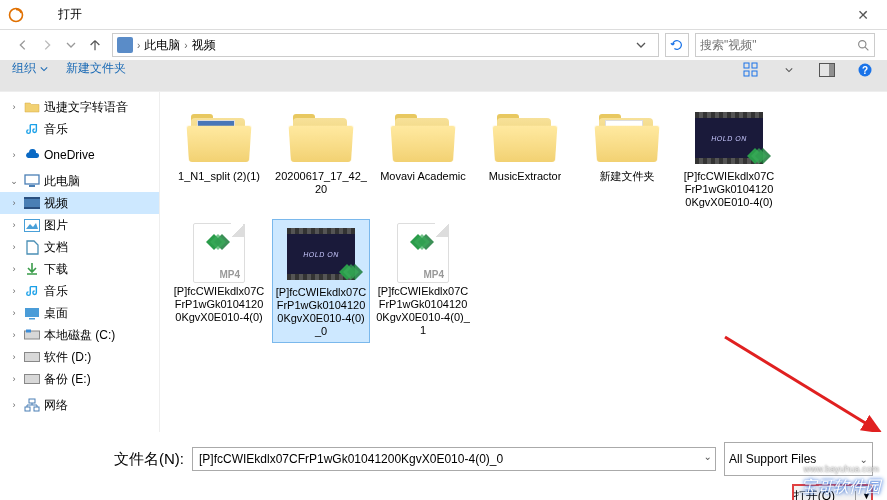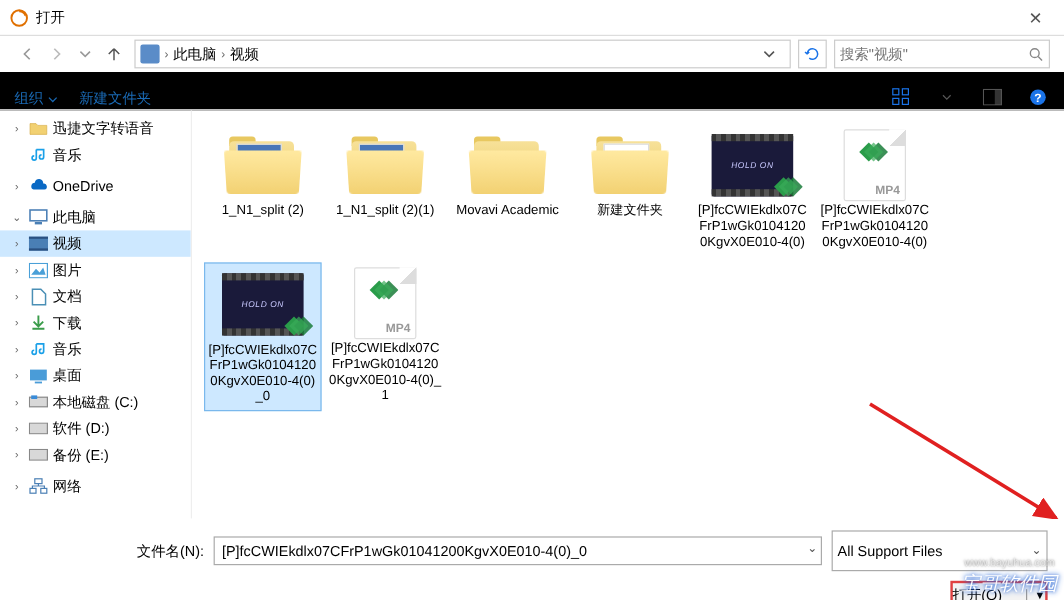--- a/index.html
+++ b/index.html
@@ -1,37 +1,37 @@
 <!DOCTYPE html>
 <html><head>
 <meta charset="utf-8">
 <style>
 * { box-sizing: border-box; margin: 0; padding: 0; font-family: "Microsoft YaHei", "Segoe UI", sans-serif; }
 body { width: 887px; height: 500px; background: #fff; overflow: hidden; font-size: 12px; position: relative; }
 
 .titlebar { height: 30px; border-bottom: 1px solid #ddd; display: flex; align-items: center; padding: 0 8px; }
 .titlebar .app-icon { width: 16px; height: 16px; margin-right: 6px; }
-.titlebar .title { flex: 1; font-size: 12px; }
+.titlebar .title { flex: 1; font-size: 12px; margin-left: 28px; }
 .titlebar .close { width: 32px; text-align: center; font-size: 14px; color: #555; cursor: pointer; }
 
 .addrbar { height: 30px; display: flex; align-items: center; padding: 4px 12px; gap: 6px; }
 .nav-arrows { display: flex; gap: 2px; }
 .nav-btn { width: 22px; height: 22px; display: inline-flex; align-items: center; justify-content: center; color: #888; border-radius: 2px; }
 .nav-btn.enabled { color: #1a73e8; }
 .breadcrumb { flex: 1; height: 24px; border: 1px solid #ccc; display: flex; align-items: center; padding: 0 4px; gap: 4px; background: #fff; }
 .bc-icon { width: 16px; height: 16px; background: #5a8cc8; border-radius: 2px; display: inline-block; }
 .bc-sep { color: #666; font-size: 10px; }
 .bc-item { font-size: 12px; color: #000; }
 .bc-drop { margin-left: auto; padding: 0 8px; }
 .refresh { width: 24px; height: 24px; border: 1px solid #ccc; display: inline-flex; align-items: center; justify-content: center; color: #1a73e8; }
 .searchbox { width: 180px; height: 24px; border: 1px solid #ccc; display: flex; align-items: center; padding: 0 4px; }
 .searchbox input { border: none; outline: none; flex: 1; font-size: 12px; color: #888; }
 .searchbox .sicon { color: #888; }
 
-.toolbar { height: 32px; display: flex; align-items: flex-end; padding: 0 12px; gap: 18px; background: #000000; border-bottom: 1px solid #eee; }
+.toolbar { height: 32px; display: flex; align-items: flex-start; padding: 0 12px; gap: 18px; background: #e5e5e5; border-bottom: 1px solid #eee; }
 .toolbar .tb-item { color: #1a6ab5; font-size: 12px; display: flex; align-items: center; gap: 4px; }
 .toolbar .spacer { flex: 1; }
 .toolbar .tb-icon { width: 20px; height: 20px; display: inline-flex; align-items: center; justify-content: center; color: #1a73e8; }
 
 .mainarea { display: flex; height: 340px; }
 .sidebar { width: 160px; border-right: 1px solid #eee; overflow: hidden; padding-top: 4px; }
 .tree-item { display: flex; align-items: center; height: 22px; padding-left: 8px; gap: 4px; font-size: 12px; color: #000; }
 .tree-item .chev { width: 12px; color: #666; font-size: 9px; text-align: center; }
 .tree-item.selected { background: #cde8ff; }
 .tree-item.group { margin-top: 4px; }
@@ -59,25 +59,25 @@
 
 .mp4-doc { width: 52px; height: 60px; background: #fff; border: 1px solid #ddd; position: relative; border-radius: 2px; }
 .mp4-doc .corner { position: absolute; right: -1px; top: -1px; width: 14px; height: 14px; background: linear-gradient(135deg, #fff 50%, #ddd 50%); }
 .mp4-doc .qv { position: absolute; left: 10px; top: 8px; width: 28px; height: 20px; }
 .mp4-doc .ext { position: absolute; right: 4px; bottom: 2px; font-size: 10px; color: #999; font-weight: 600; }
 
 .arrow-annot { position: absolute; pointer-events: none; }
 
 .bottom { padding: 4px 14px 8px; }
 .row { display: flex; align-items: center; gap: 8px; margin-top: 6px; }
-.row .lbl { font-size: 12px; }
+.row .lbl { font-size: 15px; }
 .fn-input { flex: 1; height: 24px; border: 1px solid #aaa; padding: 0 18px 0 6px; font-size: 12px; position: relative; }
 .fn-wrap { flex: 1; position: relative; display: flex; }
 .fn-drop { position: absolute; right: 4px; top: 4px; font-size: 10px; color: #555; }
-.filter { width: 180px; height: 24px; border: 1px solid #aaa; display: flex; align-items: center; padding: 16px 4px; font-size: 12px; }
+.filter { width: 149px; height: 24px; border: 1px solid #aaa; display: flex; align-items: center; padding: 16px 4px; font-size: 12px; }
 .filter .dd { margin-left: auto; font-size: 10px; color: #555; }
 .btn-row { display: flex; justify-content: flex-end; gap: 8px; margin-top: 8px; }
 .dlg-btn { min-width: 78px; height: 24px; border: 1px solid #aaa; background: #f3f3f3; display: inline-flex; align-items: center; justify-content: center; font-size: 12px; gap: 20px; }
 .dlg-btn.primary { border: 2px solid #e04040; }
 
 .watermark { position: absolute; right: 6px; bottom: 2px; font-size: 16px; font-weight: 400; color: #fff; text-shadow: 0 0 3px #2a67d4, 0 0 5px #2a67d4; opacity: 0.92; pointer-events: none; font-style: italic; }
 .watermark-url { position: absolute; right: 8px; bottom: 26px; font-size: 9px; color: rgba(255,255,255,0.6); text-shadow: 0 0 2px rgba(0,0,0,0.6); pointer-events: none; }
 
 svg { display: block; }
 </style>
@@ -324,42 +324,51 @@
     <div class="files" id="files">
         <div class="file">
           <div class="thumb">
             <div class="folder-icon">
               <div class="folder-tab"></div>
               <div class="folder-back"></div>
               <div class="folder-preview landscape"></div>
               <div class="folder-front"></div>
             </div>
           </div>
-          <div class="fname">1_N1_split (2)</div>
-        </div>
-        <div class="file">
-          <div class="thumb">
-            <div class="folder-icon">
-              <div class="folder-tab"></div>
-              <div class="folder-back"></div>
-              <div class="folder-preview landscape"></div>
-              <div class="folder-front"></div>
-            </div>
-          </div>
           <div class="fname">1_N1_split (2)(1)</div>
         </div>
         <div class="file">
           <div class="thumb">
             <div class="folder-icon">
               <div class="folder-tab"></div>
               <div class="folder-back"></div>
               <div class="folder-front"></div>
             </div>
           </div>
+          <div class="fname">20200617_17_42_20</div>
+        </div>
+        <div class="file">
+          <div class="thumb">
+            <div class="folder-icon">
+              <div class="folder-tab"></div>
+              <div class="folder-back"></div>
+              <div class="folder-front"></div>
+            </div>
+          </div>
           <div class="fname">Movavi Academic</div>
+        </div>
+        <div class="file">
+          <div class="thumb">
+            <div class="folder-icon">
+              <div class="folder-tab"></div>
+              <div class="folder-back"></div>
+              <div class="folder-front"></div>
+            </div>
+          </div>
+          <div class="fname">MusicExtractor</div>
         </div>
         <div class="file">
           <div class="thumb">
             <div class="folder-icon">
               <div class="folder-tab"></div>
               <div class="folder-back"></div>
               <div class="folder-preview" style="background:#fff;">
                 <div style="position:absolute;right:1px;bottom:0;font-size:6px;color:#999;font-weight:600;">MP4</div>
               </div>
               <div class="folder-front"></div>

